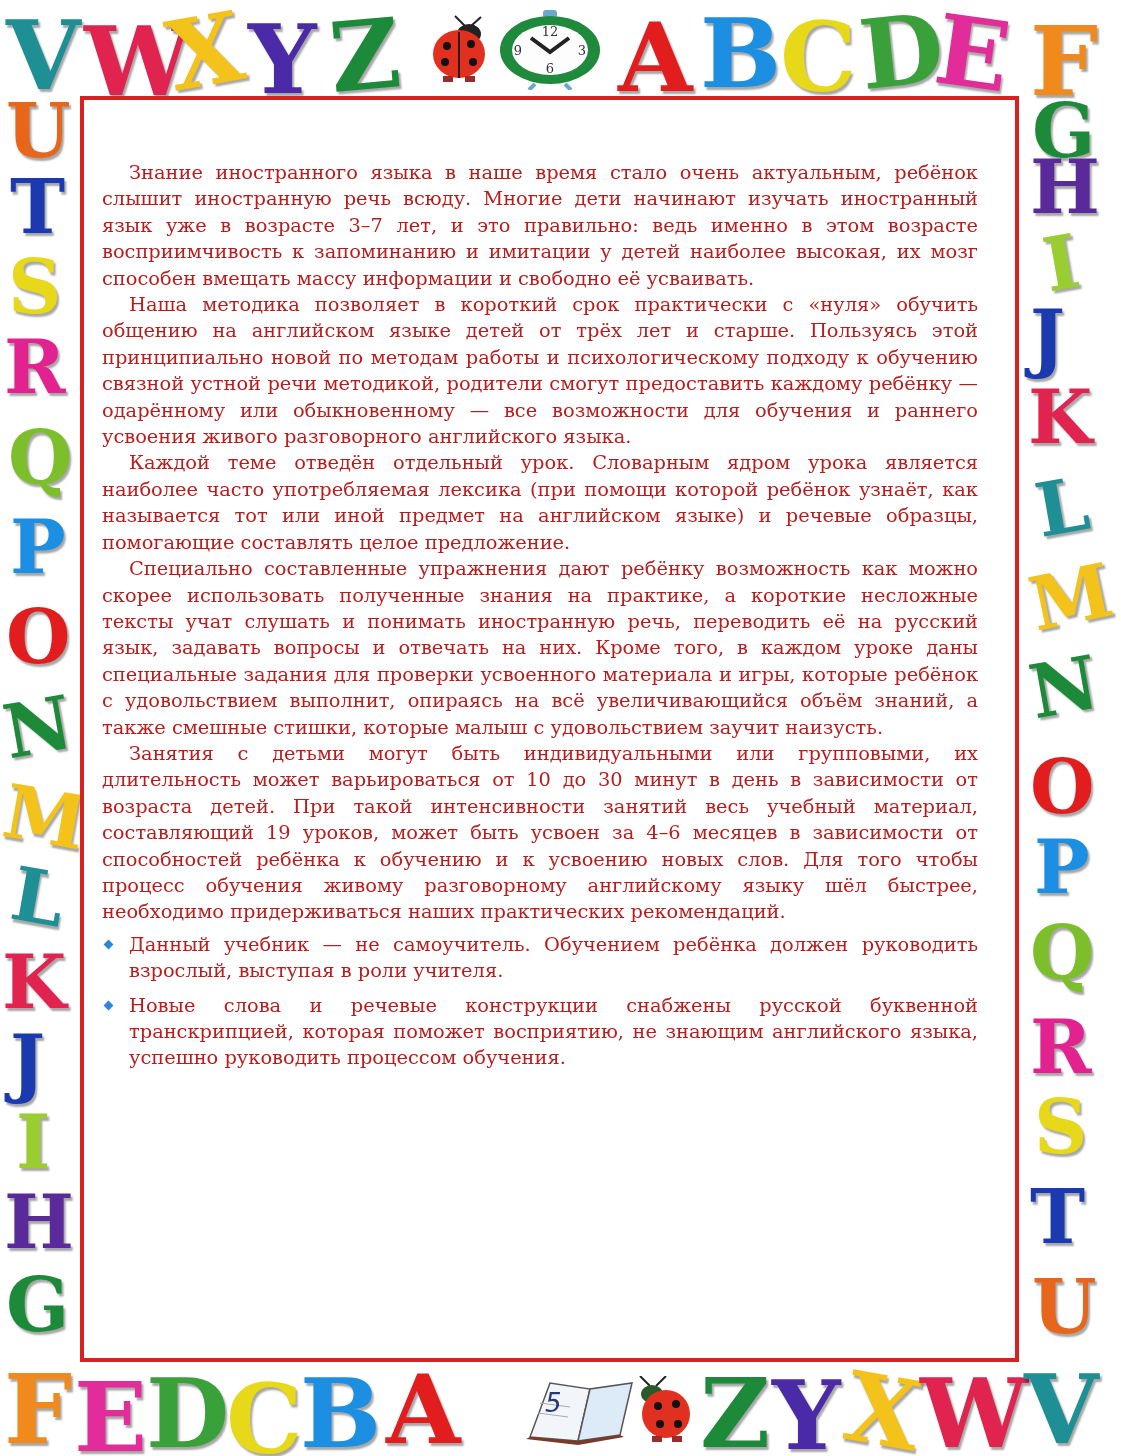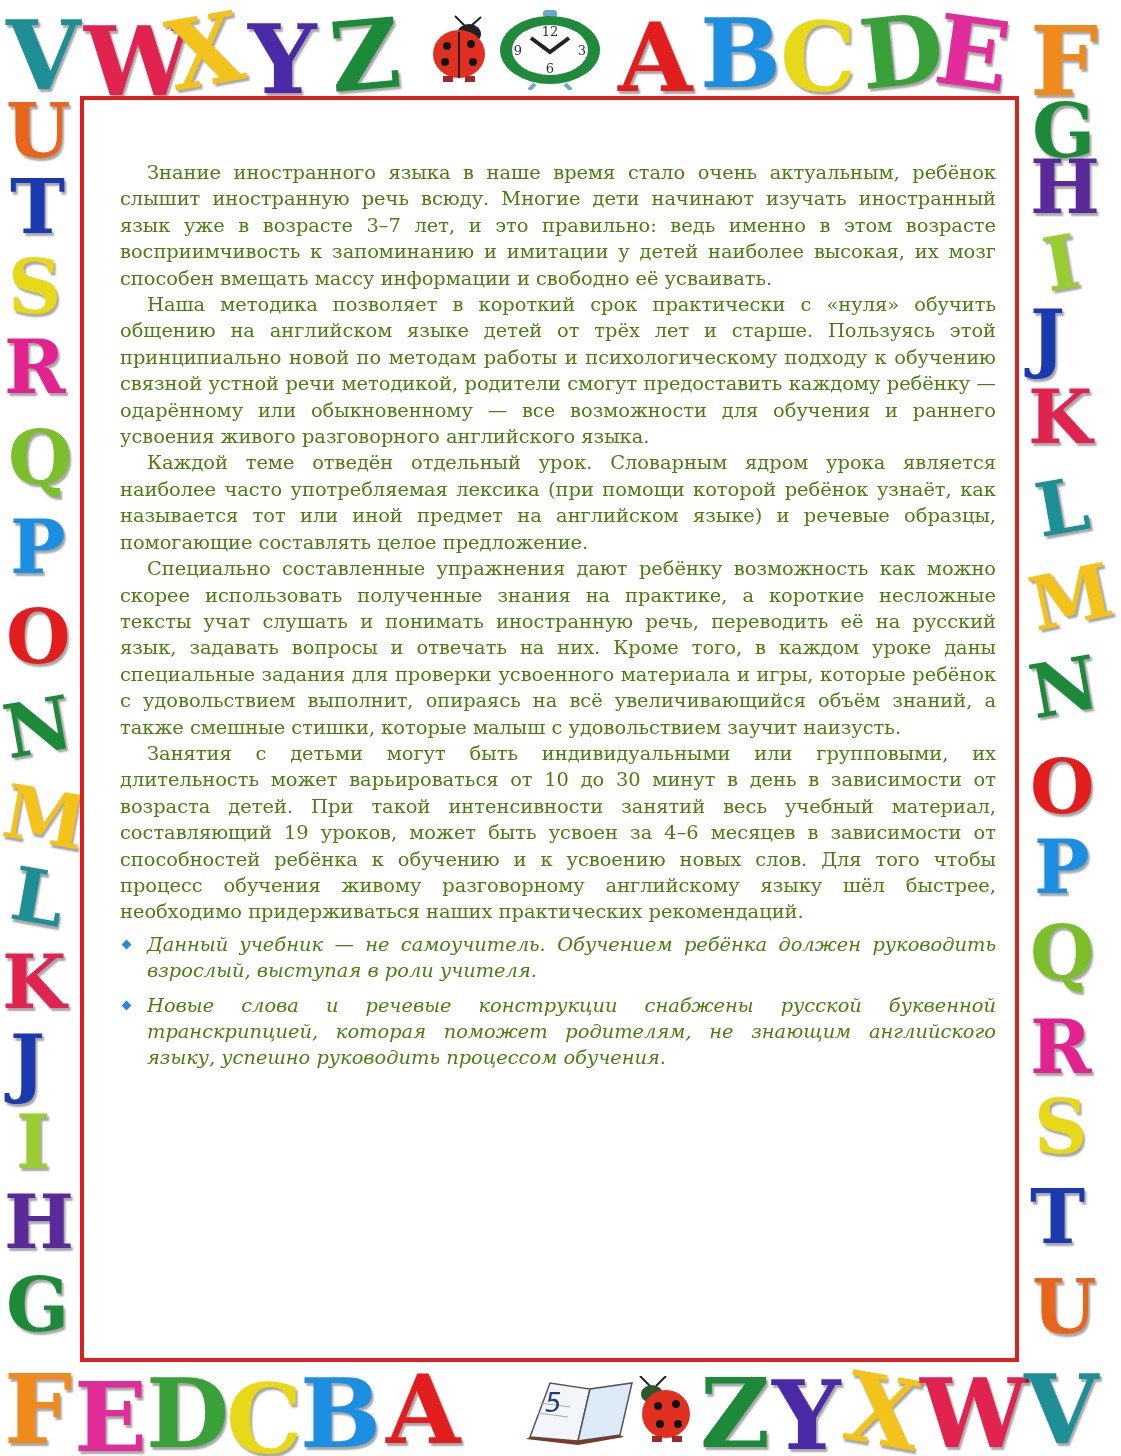--- a/index.html
+++ b/index.html
@@ -20,29 +20,29 @@
   .col .letter { font-size: 74px; }
   .frame {
     position: absolute;
     left: 80px; top: 96px; width: 939px; height: 1266px;
     border: 4px solid #d9221f;
     box-sizing: border-box;
     background: #ffffff;
   }
   .content {
     position: absolute;
-    left: 120px; top: 160px; width: 876px;
+    left: 102px; top: 160px; width: 876px;
     font-size: 19.4px;
     line-height: 26.4px;
-    color: #4d7c0f;
+    color: #b91c1c;
     text-align: justify;
   }
   .content p { margin: 0; text-indent: 27px; }
   .content ul { list-style: none; margin: 6px 0 0 0; padding: 0; }
-  .content li { position: relative; padding-left: 27px; margin-bottom: 8px; font-style: italic; }
+  .content li { position: relative; padding-left: 27px; margin-bottom: 8px; }
   .bullet {
     position: absolute; left: 3px; top: 9px;
     width: 7px; height: 7px; background: #2f86d8;
     transform: rotate(45deg);
   }
   
   .clock {
     position: absolute; left: 497px; top: 10px; width: 106px; height: 80px;
   }
   .ladybug { position: absolute; }
@@ -139,21 +139,21 @@
   <p>Каждой теме отведён отдельный урок. Словарным ядром урока является наиболее часто употребляемая лексика (при помощи которой ребёнок узнаёт, как называется тот или иной предмет на английском языке) и речевые образцы, помогающие составлять целое предложение.</p>
   <p>Специально составленные упражнения дают ребёнку возможность как можно скорее использовать полученные знания на практике, а короткие несложные тексты учат слушать и понимать иностранную речь, переводить её на русский язык, задавать вопросы и отвечать на них. Кроме того, в каждом уроке даны специальные задания для проверки усвоенного материала и игры, которые ребёнок с удовольствием выполнит, опираясь на всё увеличивающийся объём знаний, а также смешные стишки, которые малыш с удовольствием заучит наизусть.</p>
   <p>Занятия с детьми могут быть индивидуальными или групповыми, их длительность может варьироваться от 10 до 30 минут в день в зависимости от возраста детей. При такой интенсивности занятий весь учебный материал, составляющий 19 уроков, может быть усвоен за 4–6 месяцев в зависимости от способностей ребёнка к обучению и к усвоению новых слов. Для того чтобы процесс обучения живому разговорному английскому языку шёл быстрее, необходимо придерживаться наших практических рекомендаций.</p>
   <ul>
     <li>
       <span class="bullet"></span>
       <span>Данный учебник — не самоучитель. Обучением ребёнка должен руководить взрослый, выступая в роли учителя.</span>
     </li>
     <li>
       <span class="bullet"></span>
-      <span>Новые слова и речевые конструкции снабжены русской буквенной транскрипцией, которая поможет родителям, не знающим английского языку, успешно руководить процессом обучения.</span>
+      <span>Новые слова и речевые конструкции снабжены русской буквенной транскрипцией, которая поможет восприятию, не знающим английского языка, успешно руководить процессом обучения.</span>
     </li>
   </ul>
 </div>
 
 <div class="row-bottom">
   <span class="letter" style="left:4px;top:1362px;color:#f08a1c">F</span>
   <span class="letter" style="left:74px;top:1370px;color:#e22c9a">E</span>
   <span class="letter" style="left:146px;top:1366px;color:#3aa13a">D</span>
   <span class="letter" style="left:226px;top:1372px;color:#e8d81a">C</span>
   <span class="letter" style="left:300px;top:1366px;color:#1d8fe3">B</span>

